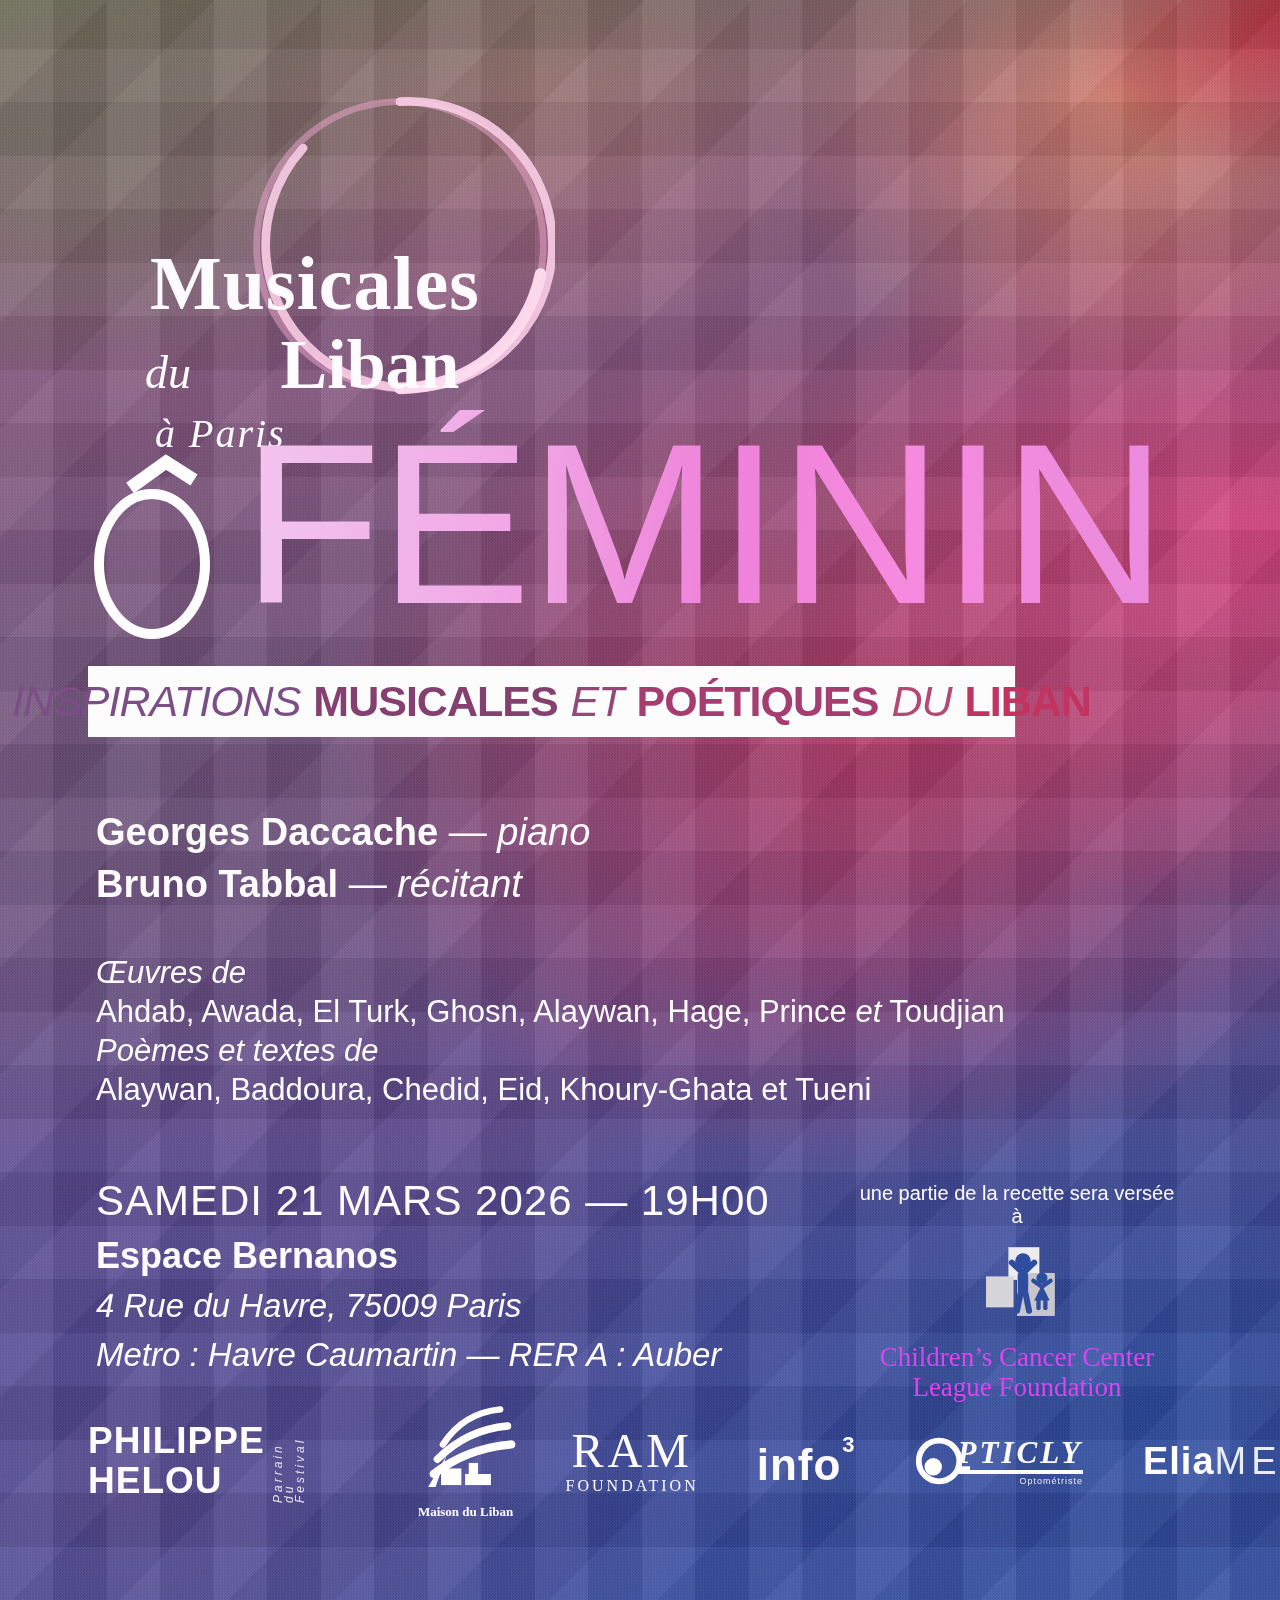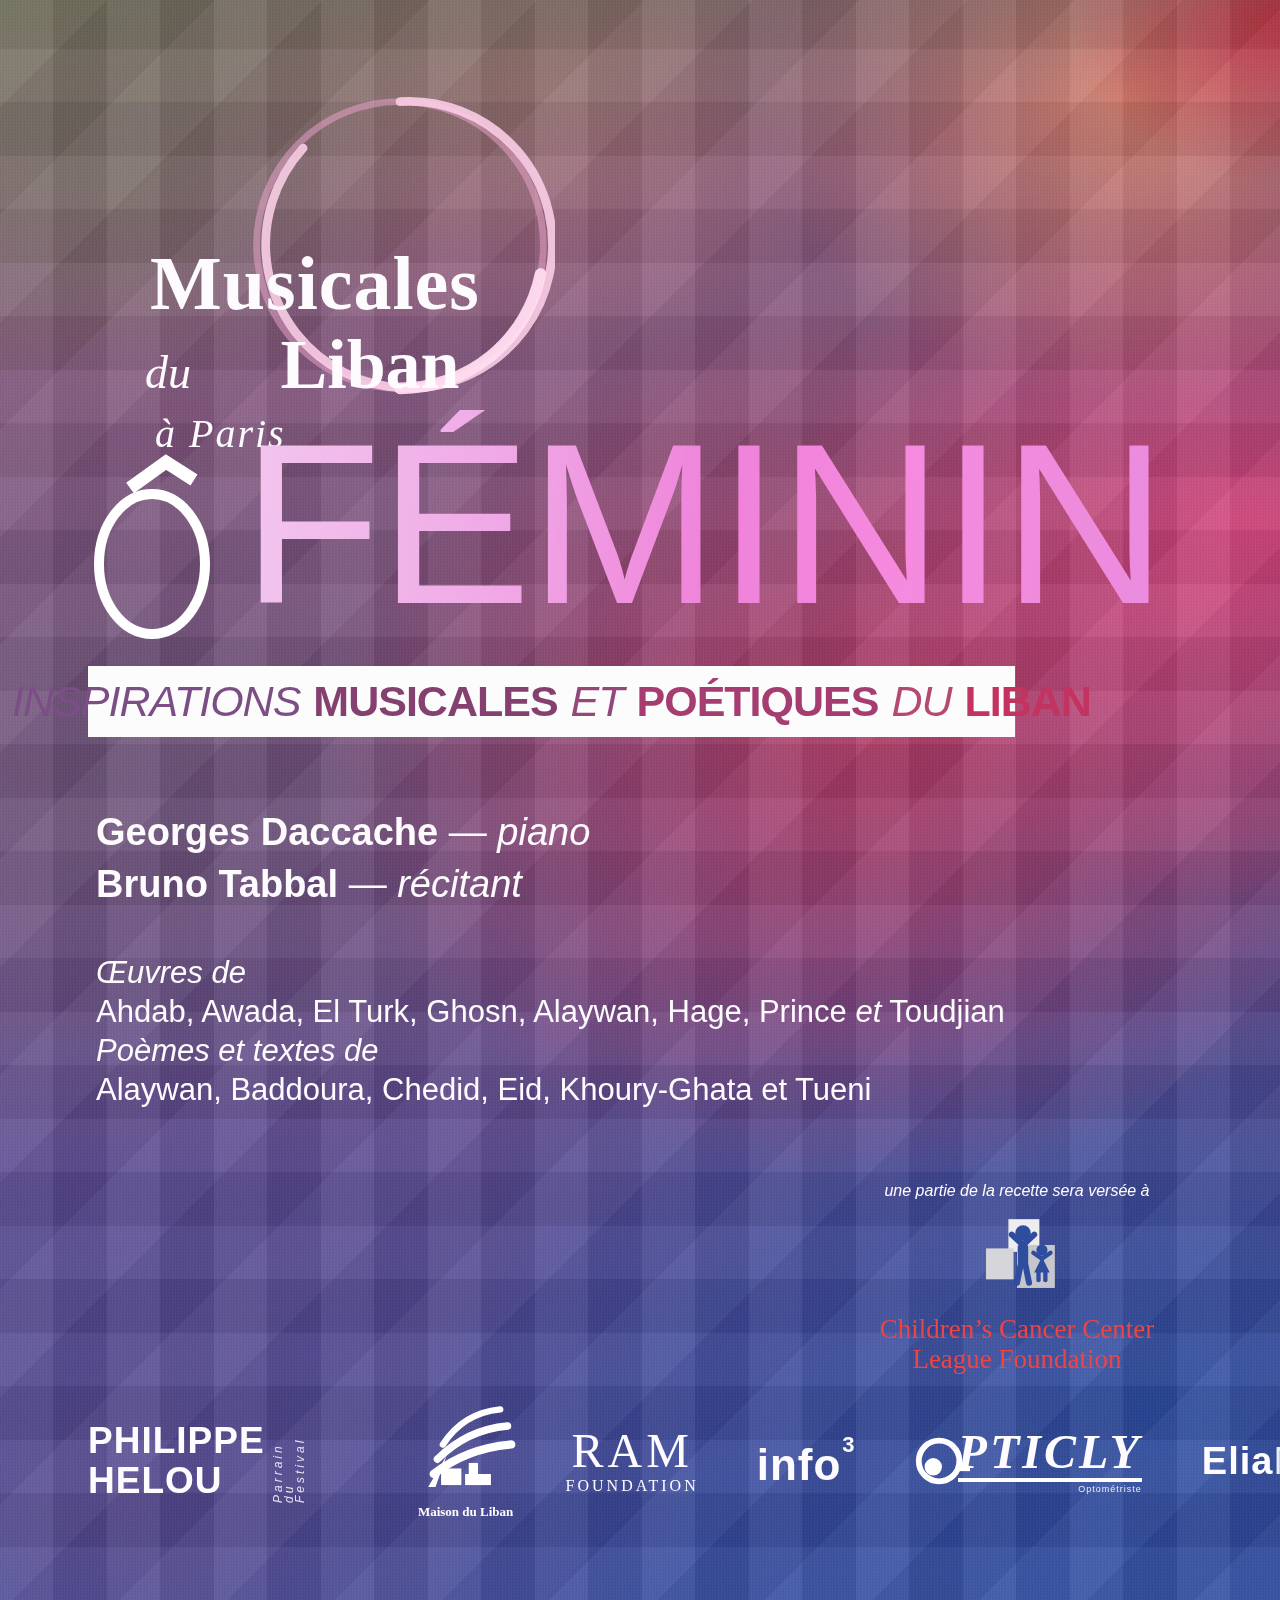--- a/index.html
+++ b/index.html
@@ -81,23 +81,23 @@
   .works{position:absolute;left:96px;top:953px;font-size:31px;line-height:39px;font-weight:400;}
   .works .it{font-style:italic;}
   
   .event{position:absolute;left:96px;top:1180px;}
   .ev-date{font-size:42px;letter-spacing:1px;font-weight:400;line-height:1;}
   .ev-venue{font-size:36px;font-weight:700;margin-top:16px;line-height:1;}
   .ev-address{font-size:33px;font-style:italic;margin-top:15px;line-height:1;}
   .ev-transit{font-size:33px;font-style:italic;margin-top:16px;line-height:1;}
   
   .charity{position:absolute;left:852px;top:1182px;width:330px;text-align:center;}
-  .ch-note{font-size:16px;font-style:italic;}
+  .ch-note{font-size:20px;}
   .ch-logo{margin:14px auto 10px;width:86px;height:86px;}
-  .ch-name{font-family:"Liberation Serif",serif;font-size:27px;line-height:30px;color:#ef4444;}
+  .ch-name{font-family:"Liberation Serif",serif;font-size:27px;line-height:30px;color:#d946ef;}
   .ch-country{font-family:"Liberation Serif",serif;font-size:21px;margin-top:10px;color:#e4e8f2;}
   
   .sponsors{position:absolute;left:88px;top:1396px;width:1104px;height:130px;display:flex;align-items:center;}
   .patron{display:flex;align-items:center;}
   .patron-name{font-size:37px;font-weight:700;letter-spacing:1px;line-height:40px;}
   .patron-tag{display:flex;margin-left:8px;height:84px;}
   .patron-tag span{
     writing-mode:vertical-rl;transform:rotate(180deg);
     font-size:12px;font-style:italic;letter-spacing:3px;opacity:.85;line-height:11px;
   }
@@ -105,21 +105,21 @@
   .maison{text-align:center;width:110px;}
   .maison-label{font-family:"Liberation Serif",serif;font-weight:700;font-size:13px;margin-top:2px;}
   .ram{text-align:center;margin-left:48px;}
   .ram-name{font-family:"Liberation Serif",serif;font-size:48px;letter-spacing:4px;line-height:1;}
   .ram-sub{font-family:"Liberation Serif",serif;font-size:16px;letter-spacing:3px;margin-top:2px;text-align:right;}
   .info{margin-left:58px;font-size:44px;font-weight:700;letter-spacing:1px;}
   .info sup{font-size:22px;vertical-align:28px;margin-left:1px;}
   .opticly{margin-left:56px;display:flex;align-items:center;}
   .opticly-text{display:inline-block;text-align:right;}
   .opticly-name{
-    font-family:"Liberation Serif",serif;font-style:italic;font-weight:700;font-size:48px;
+    font-family:"Liberation Serif",serif;font-style:italic;font-weight:700;font-size:31px;
     letter-spacing:3px;border-bottom:4px solid #fff;padding-bottom:2px;line-height:1;margin-left:-12px;
   }
   .opticly-sub{font-size:9px;letter-spacing:1px;opacity:.9;margin-top:2px;}
   .elia{margin-left:60px;font-size:38px;white-space:nowrap;}
   .elia-bold{font-weight:700;letter-spacing:1px;}
   .elia-light{font-weight:400;letter-spacing:5px;color:#e9edf6;}
 </style>
 </head>
 <body>
 
@@ -175,20 +175,26 @@
     <div class="it">Œuvres de</div>
     <div>
       <span>Ahdab, Awada, El Turk, Ghosn, Alaywan, Hage, Prince</span>
       <span class="it">et</span>
       <span>Toudjian</span>
     </div>
     <div class="it">Poèmes et textes de</div>
     <div>Alaywan, Baddoura, Chedid, Eid, Khoury-Ghata et Tueni</div>
   </div>
 
+  <div class="event">
+    <div class="ev-date">SAMEDI 21 MARS 2026 — 19H00</div>
+    <div class="ev-venue">Espace Bernanos</div>
+    <div class="ev-address">4 Rue du Havre, 75009 Paris</div>
+    <div class="ev-transit">Metro : Havre Caumartin — RER A : Auber</div>
+  </div>
 
   <div class="charity">
     <div class="ch-note">une partie de la recette sera versée à</div>
     <svg class="ch-logo" viewBox="0 0 100 100">
       <rect x="40" y="6" width="36" height="38" fill="#ededf0"></rect>
       <rect x="14" y="40" width="32" height="36" fill="#d6d6da"></rect>
       <rect x="50" y="36" width="44" height="50" fill="#c6c6cc"></rect>
       <g fill="#2e4d9e" stroke="#2e4d9e">
         <circle cx="57" cy="22" r="9" stroke="none"></circle>
         <line x1="57" y1="36" x2="44" y2="24" stroke-width="7" stroke-linecap="round"></line>

